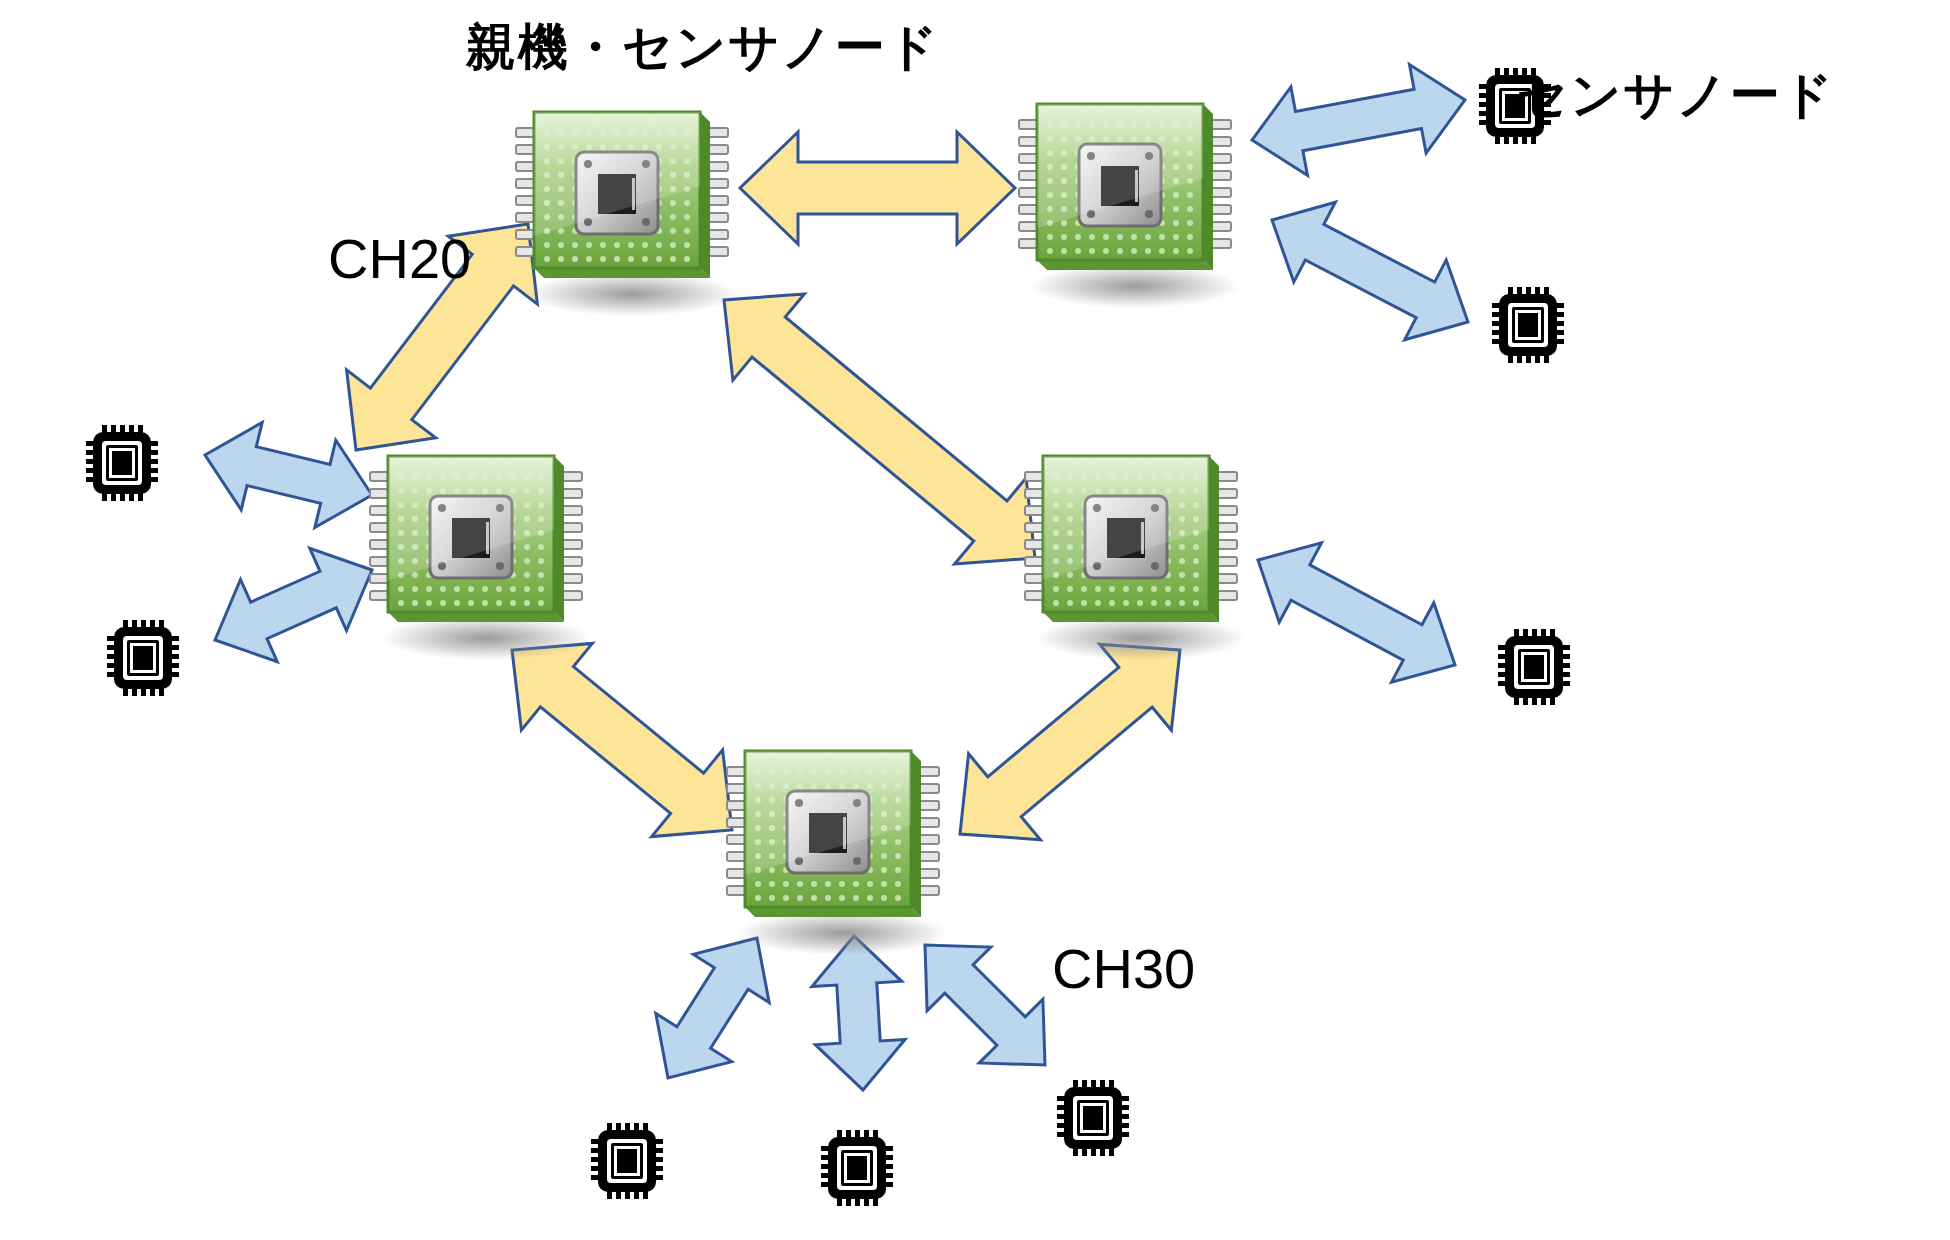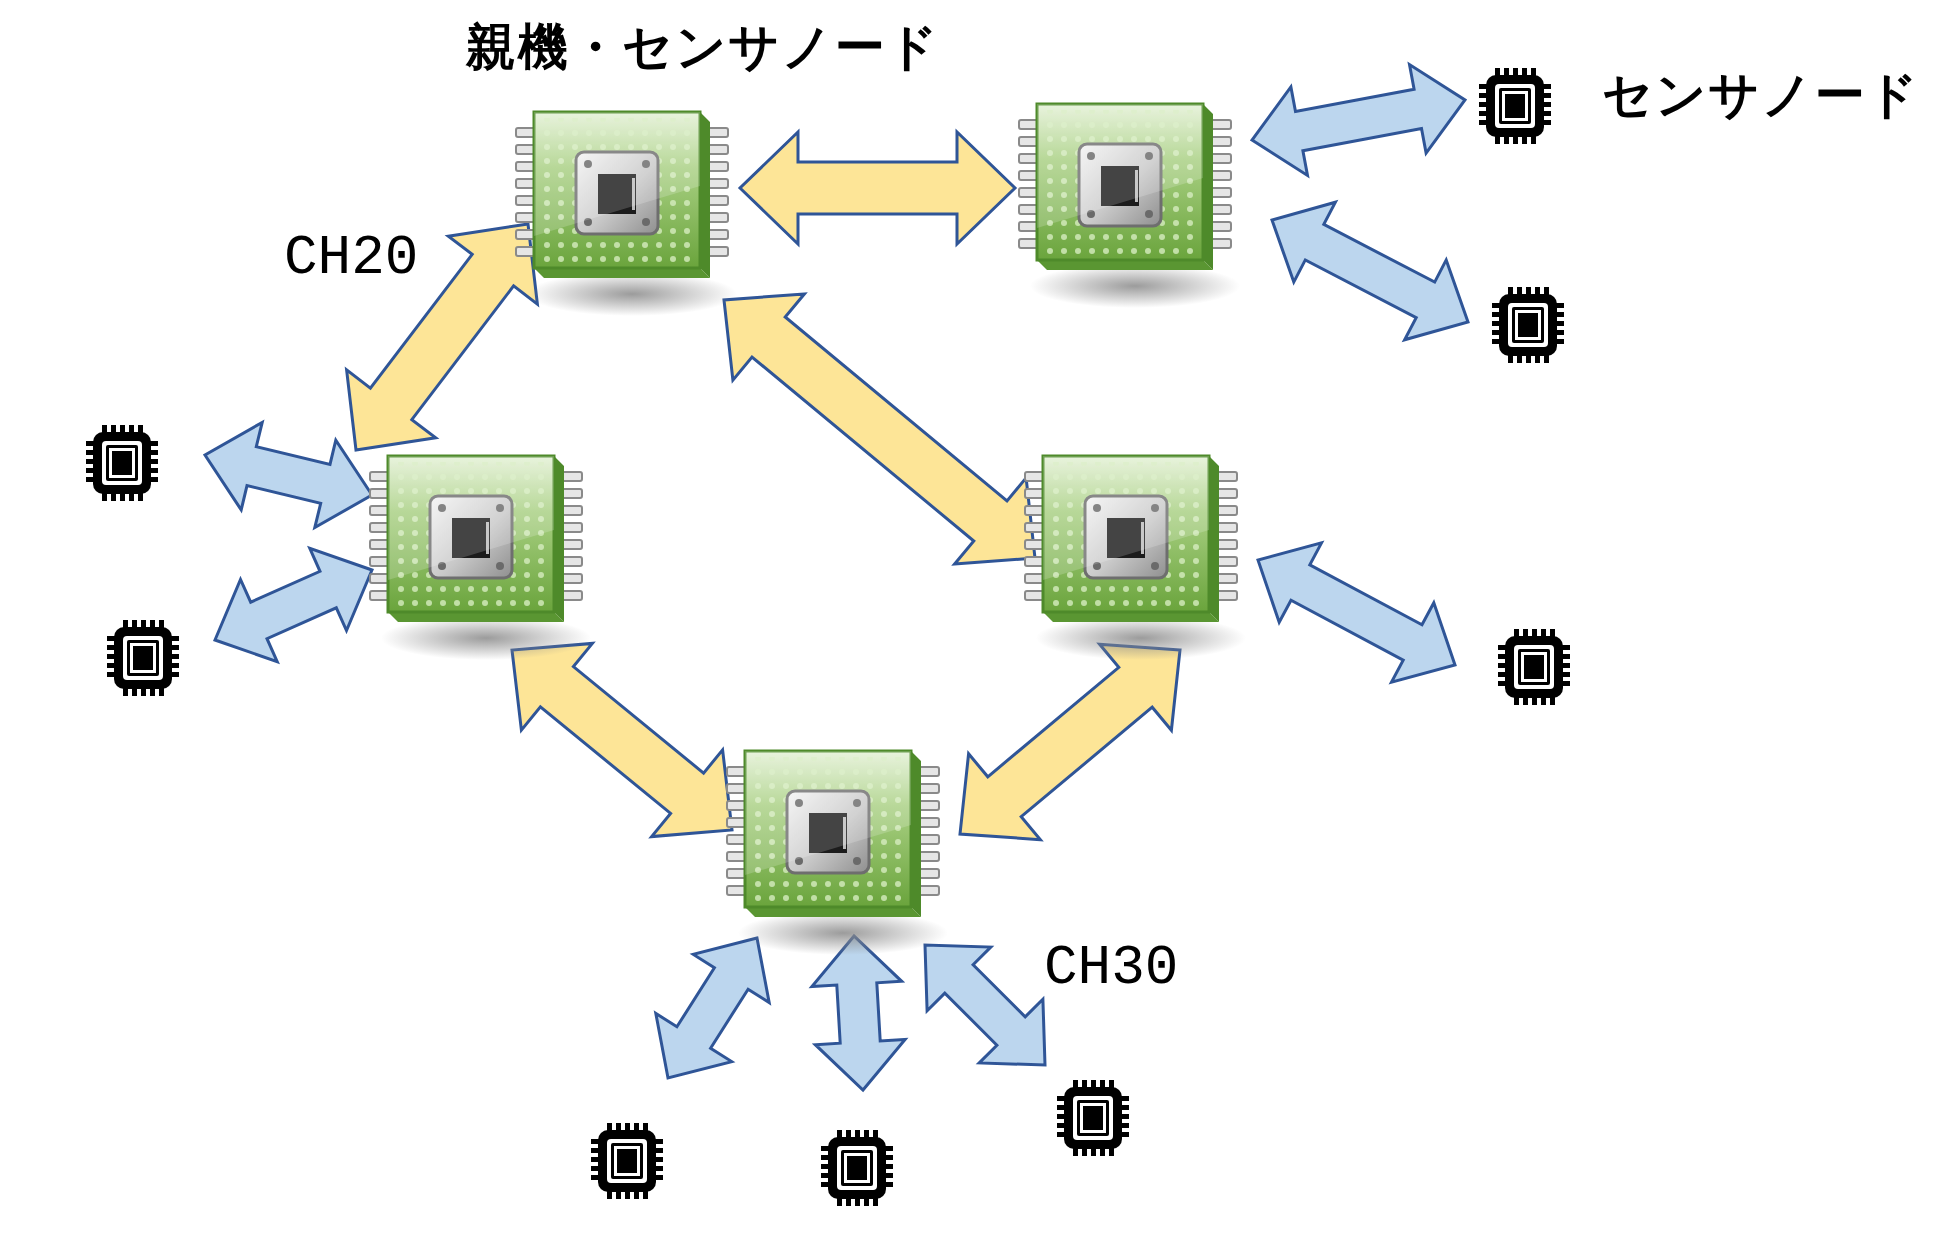--- a/index.html
+++ b/index.html
@@ -1,21 +1,21 @@
 <!DOCTYPE html>
 <html><head>
 <meta charset="utf-8">
 <style>
   html, body { margin:0; padding:0; background:#ffffff; }
   body { width:1950px; height:1240px; position:relative; overflow:hidden;
          font-family:"DejaVu Sans", sans-serif; }
   #diagram { position:absolute; left:0; top:0; }
   .label { position:absolute; color:#000; white-space:nowrap; }
   .title-jp { font-weight:bold; font-size:50px; letter-spacing:2px; }
-  .ch { font-family:Liberation Mono, monospace; font-size:56px; }
+  .ch { font-family:Liberation Sans, sans-serif; font-size:56px;margin-left:44px; }
 </style>
 </head>
 <body>
 
 <svg id="diagram" width="1950" height="1240" viewBox="0 0 1950 1240" xmlns="http://www.w3.org/2000/svg">
   <defs>
     <linearGradient id="chipGrad" x1="0" y1="0" x2="0" y2="1">
       <stop offset="0" stop-color="#e4f1d6"></stop>
       <stop offset="0.35" stop-color="#a9d083"></stop>
       <stop offset="1" stop-color="#6aa43c"></stop>
@@ -131,15 +131,15 @@
       <use href="#sensorIcon" transform="translate(122,463)"></use>
       <use href="#sensorIcon" transform="translate(143,658)"></use>
       <use href="#sensorIcon" transform="translate(1534,667)"></use>
       <use href="#sensorIcon" transform="translate(627,1161)"></use>
       <use href="#sensorIcon" transform="translate(857,1168)"></use>
       <use href="#sensorIcon" transform="translate(1093,1118)"></use>
     </g>
 </svg>
 
 <div class="label title-jp" style="left:466px; top:14px;">親機・センサノード</div>
-<div class="label title-jp" style="left:1602px; top:62px;">センサノード</div>
+<div class="label title-jp" style="left:1517px; top:62px;">センサノード</div>
 <div class="label ch" style="left:284px; top:226px;">CH20</div>
-<div class="label ch" style="left:1044px; top:936px;">CH30</div>
+<div class="label ch" style="left:1008px; top:936px;">CH30</div>
 
 </body></html>

